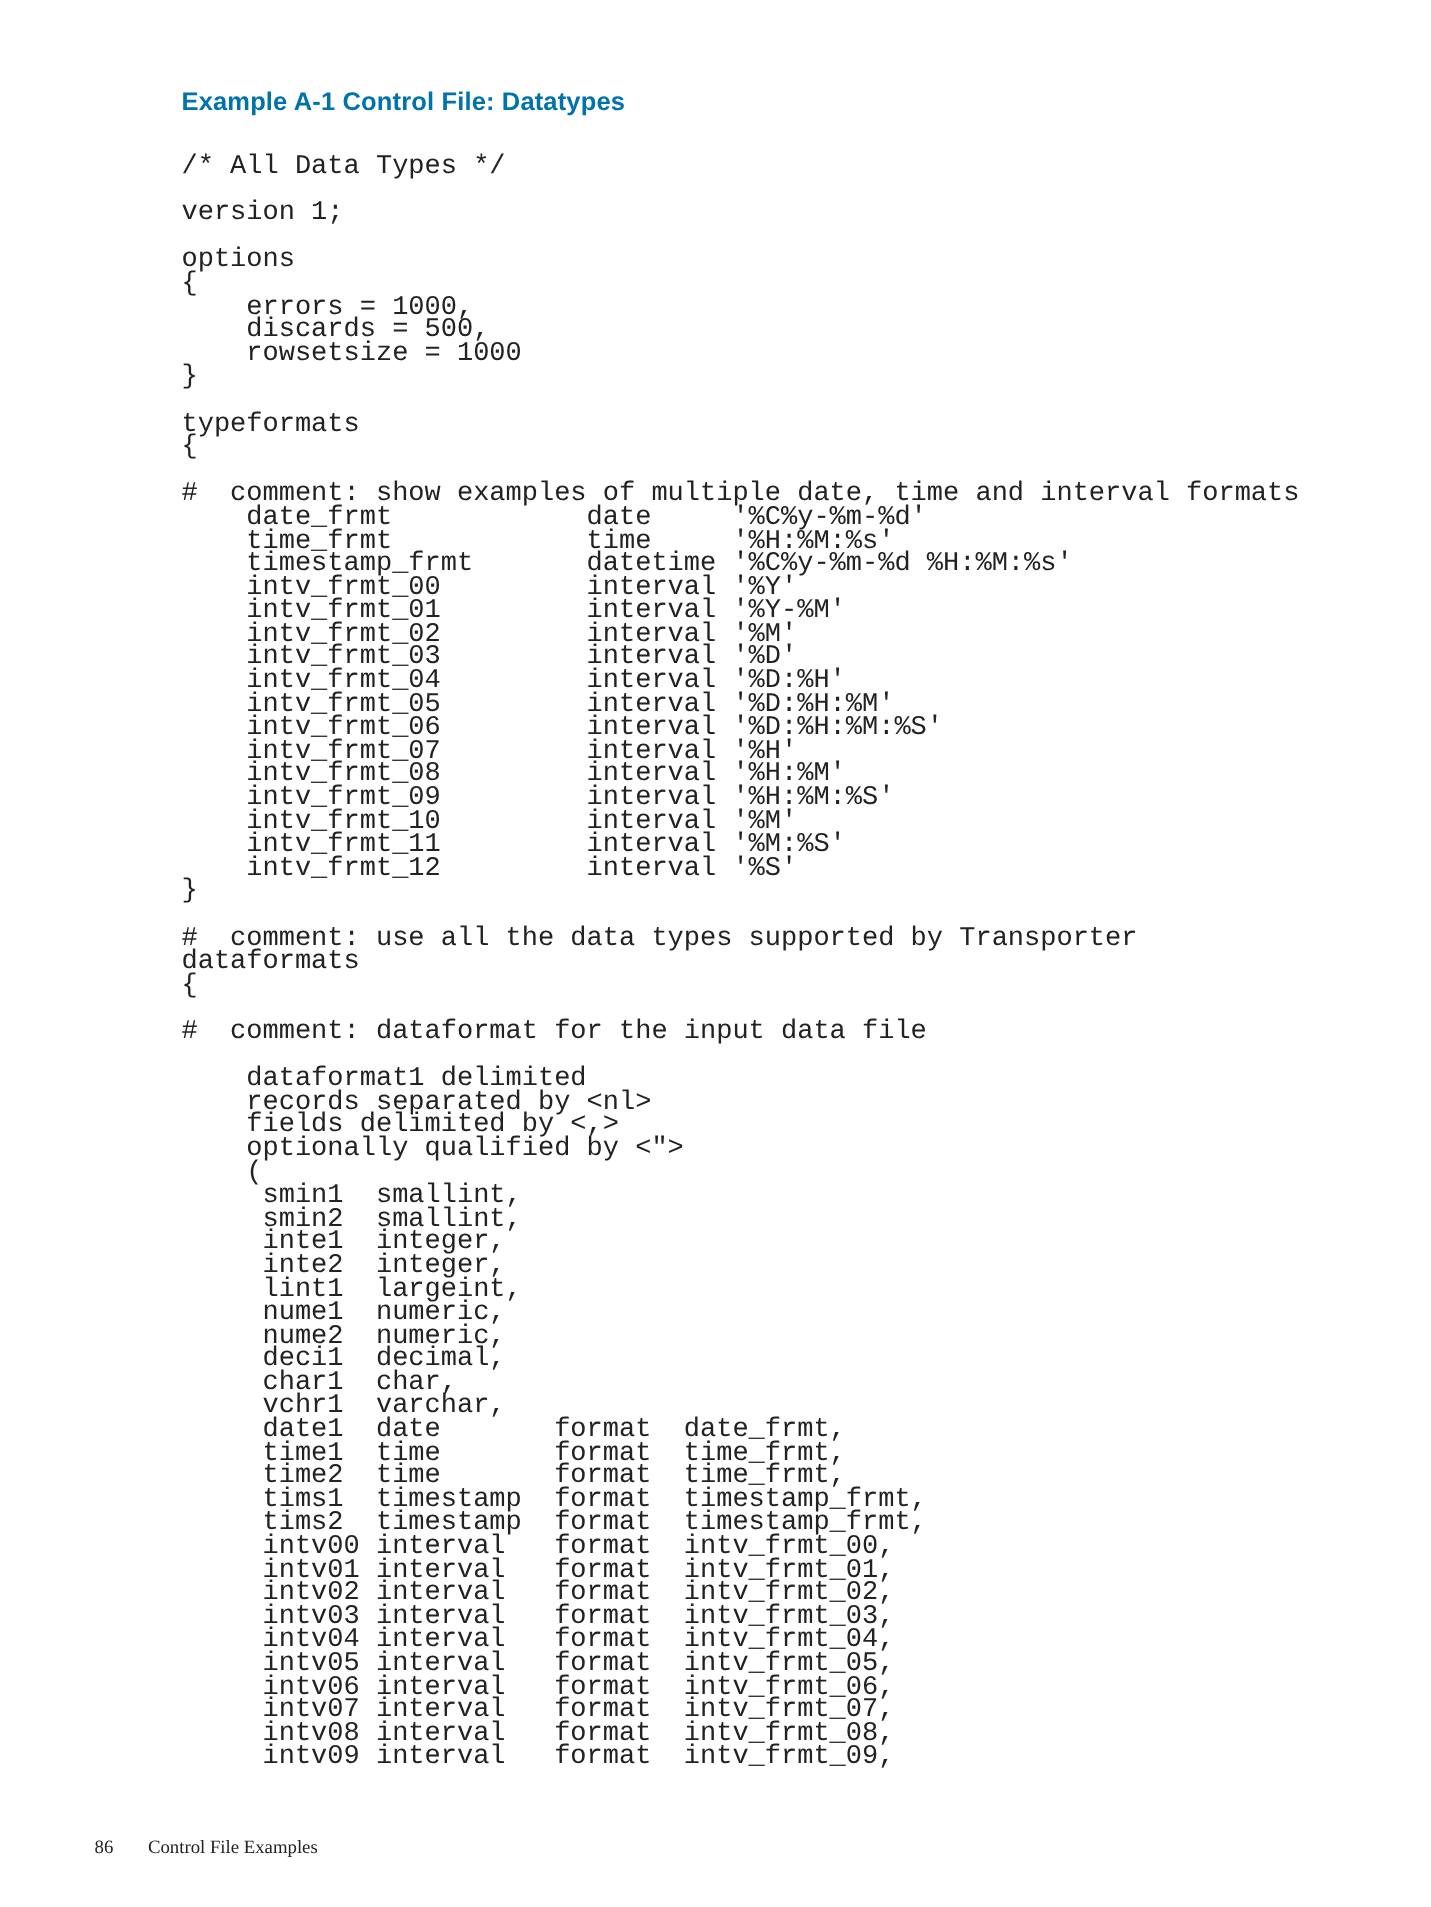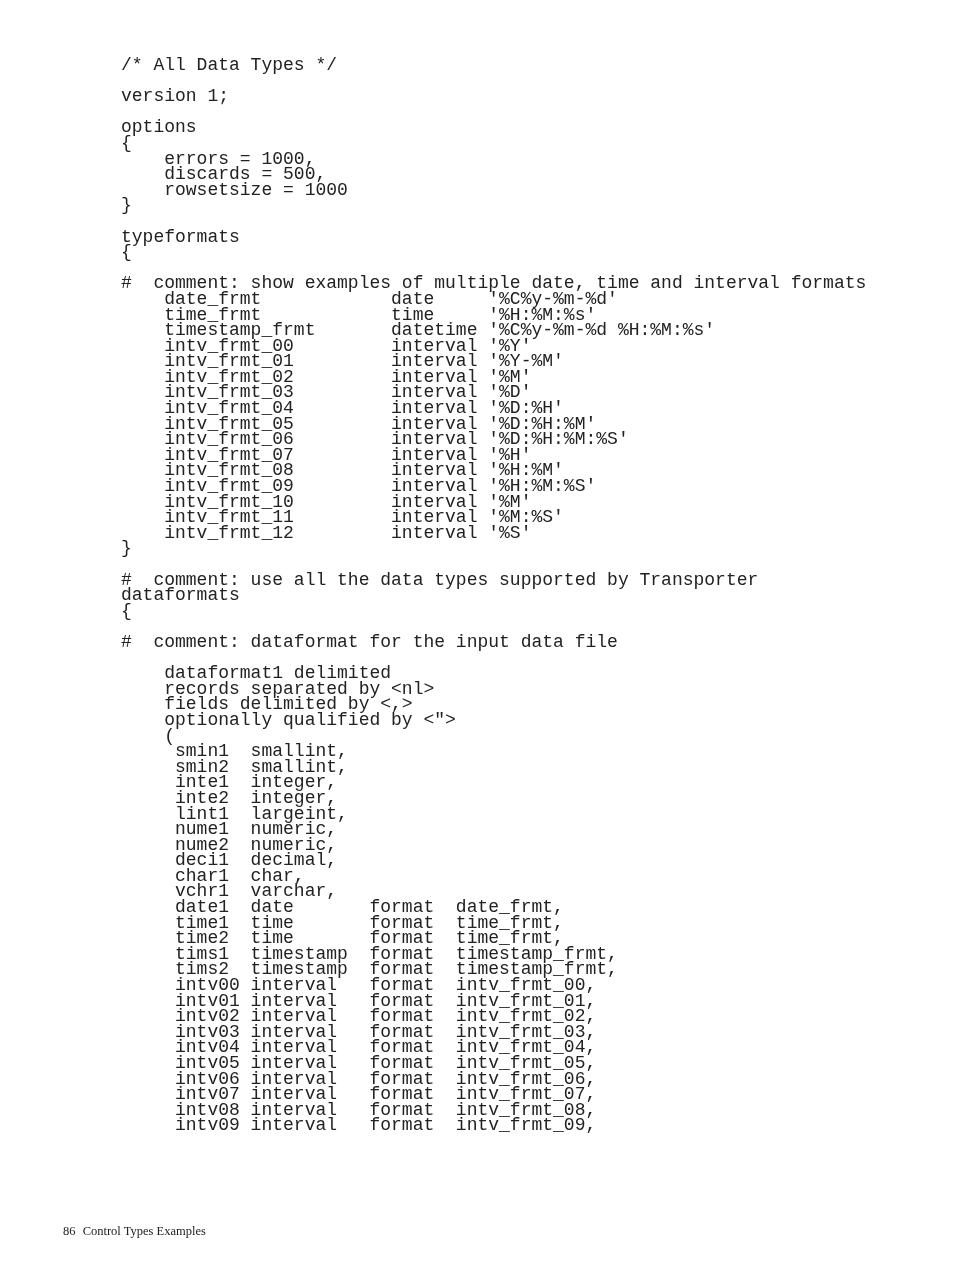--- a/index.html
+++ b/index.html
@@ -35,28 +35,29 @@
   }
   .footer {
     position: absolute;
     bottom: 32px;
     left: 63px;
     font-size: 12.5px;
     font-family: Georgia, "Times New Roman", serif;
     color: #222;
   }
   .footer .pnum {
-    margin-right: 4px;
+    margin-right: 20px;
   }
 </style>
 </head>
 <body>
 
 <div class="page">
 
+  <div class="heading">Example A-1 Control File: Datatypes</div>
 
   <pre class="code">/* All Data Types */
 
 version 1;
 
 options
 {
     errors = 1000,
     discards = 500,
     rowsetsize = 1000
@@ -116,16 +117,16 @@
      intv03 interval   format  intv_frmt_03,
      intv04 interval   format  intv_frmt_04,
      intv05 interval   format  intv_frmt_05,
      intv06 interval   format  intv_frmt_06,
      intv07 interval   format  intv_frmt_07,
      intv08 interval   format  intv_frmt_08,
      intv09 interval   format  intv_frmt_09,</pre>
 
   <div class="footer">
     <span class="pnum">86</span>
-    <span>Control Types Examples</span>
+    <span>Control File Examples</span>
   </div>
 
 </div>
 
 </body></html>

